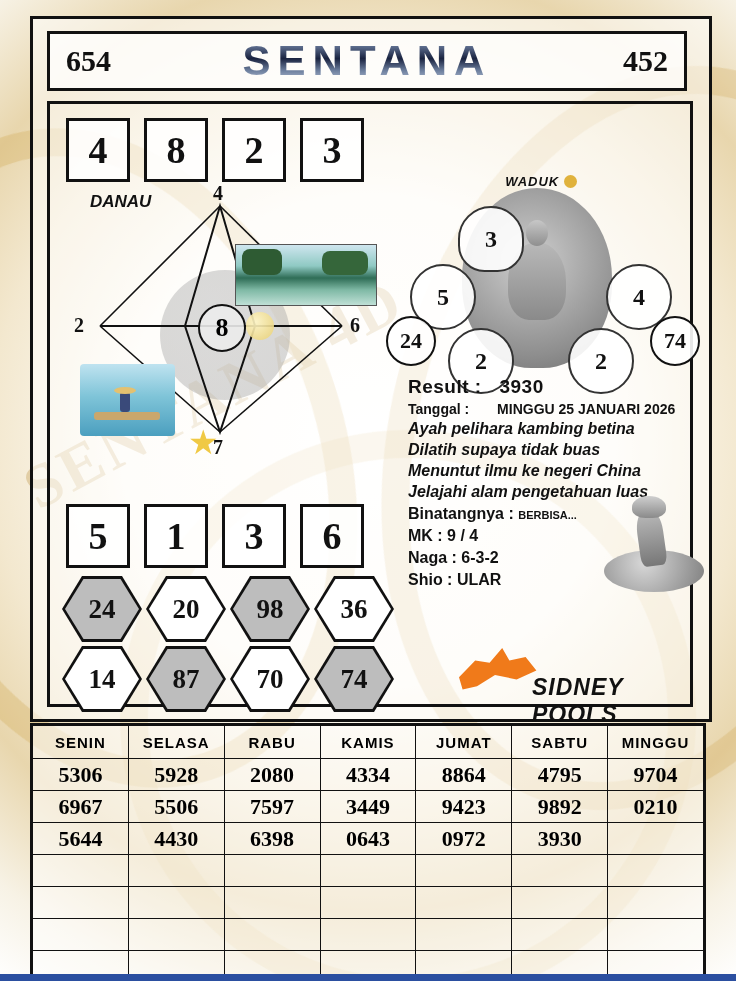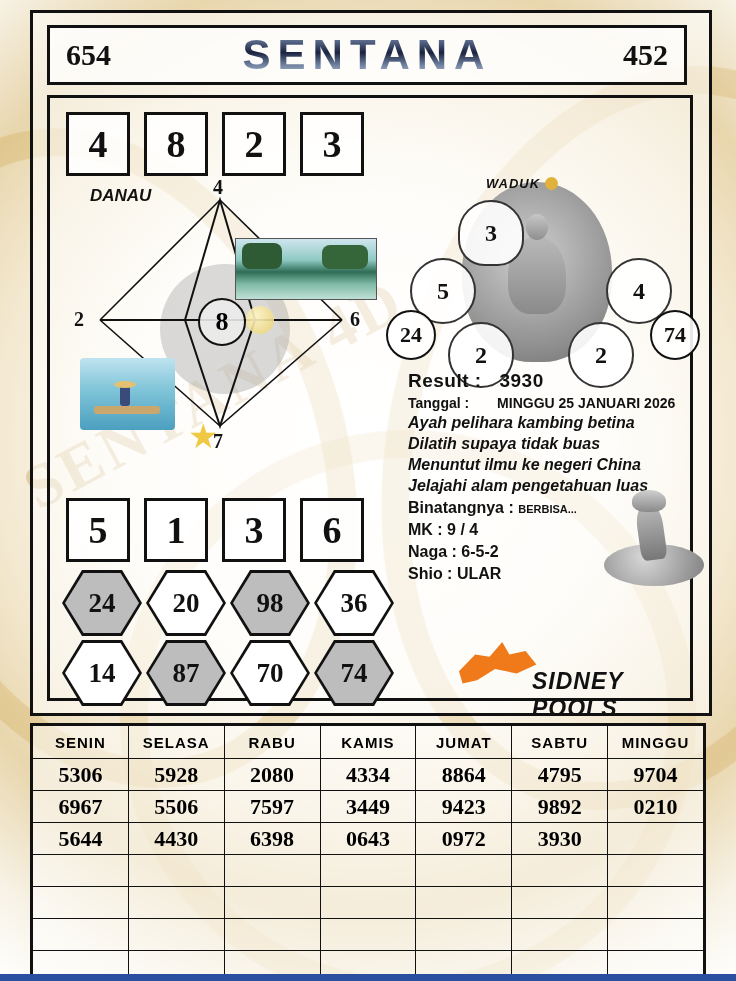--- a/index.html
+++ b/index.html
@@ -34,21 +34,21 @@
     font-size:62px;font-weight:bold;
     letter-spacing:4px;
     line-height:1.05;
     pointer-events:none;
     font-family:"Liberation Serif", serif;
   }
   .bottom-bar{position:absolute;left:0;bottom:0;width:100%;height:7px;background:#2b4fa0;}
 
   
   #card{
-    position:absolute;left:30px;top:10px;width:676px;height:700px;
+    position:absolute;left:30px;top:16px;width:676px;height:700px;
     background:rgba(255,255,255,.55);
     border:3px solid #111;
   }
   #title-box{
     position:absolute;left:14px;top:12px;width:640px;height:60px;
     border:3px solid #111;background:rgba(255,255,255,.75);
     display:flex;align-items:center;justify-content:space-between;
     padding:0 16px;box-sizing:border-box;
   }
   #title-box .side{font-size:30px;font-weight:bold;color:#111;font-family:"Liberation Serif",serif;}
@@ -134,22 +134,22 @@
   #buddha{
     position:absolute;left:108px;top:96px;width:58px;height:78px;
     background:linear-gradient(180deg,#b9b9b9,#8a8a8a);
     border-radius:50% 50% 36% 36%;
   }
   #buddha:before{
     content:"";position:absolute;left:18px;top:-22px;width:22px;height:26px;border-radius:50%;
     background:linear-gradient(180deg,#c7c7c7,#8f8f8f);
   }
   #waduk{
-    position:absolute;left:86px;top:28px;width:110px;
-    font-size:13px;font-weight:bold;font-style:italic;color:#111;letter-spacing:1px;margin-top:8px;
+    position:absolute;left:86px;top:28px;width:110px;text-align:center;
+    font-size:13px;font-weight:bold;font-style:italic;color:#111;letter-spacing:1px;
   }
   #waduk .dot{display:inline-block;width:13px;height:13px;border-radius:50%;background:#e0b23c;vertical-align:-2px;}
   .circle-num{
     position:absolute;width:46px;height:46px;border-radius:50%;border:2px solid #111;
     background:rgba(255,255,255,.9);
     display:flex;align-items:center;justify-content:center;
     font-size:22px;font-weight:bold;color:#111;font-family:"Liberation Serif",serif;
   }
   #c24{left:336px;top:212px;}
   #c74{left:600px;top:212px;}
@@ -343,21 +343,21 @@
         <div class="kv">
           <span>Binatangnya :</span>
           <span class="small">BERBISA...</span>
         </div>
         <div class="kv">
           <span>MK :</span>
           <span>9 / 4</span>
         </div>
         <div class="kv">
           <span>Naga :</span>
-          <span>6-5-2</span>
+          <span>6-3-2</span>
         </div>
         <div class="kv">
           <span>Shio :</span>
           <span>ULAR</span>
         </div>
       </div>
 
       <div id="snake">
         <div class="coil"></div>
         <div class="body"></div>

